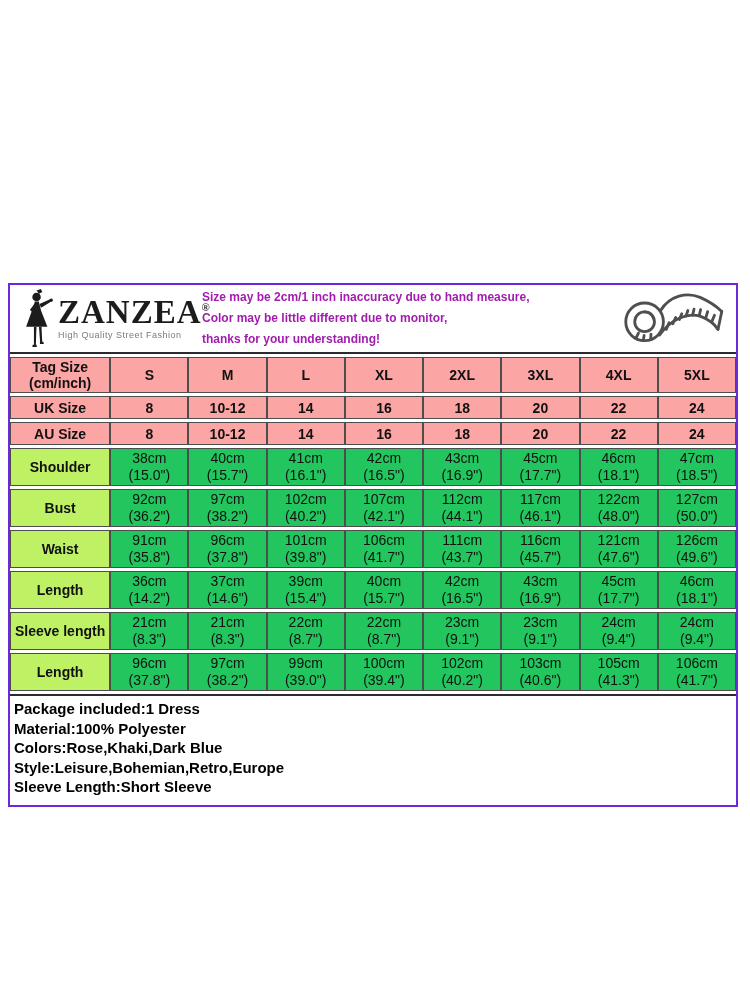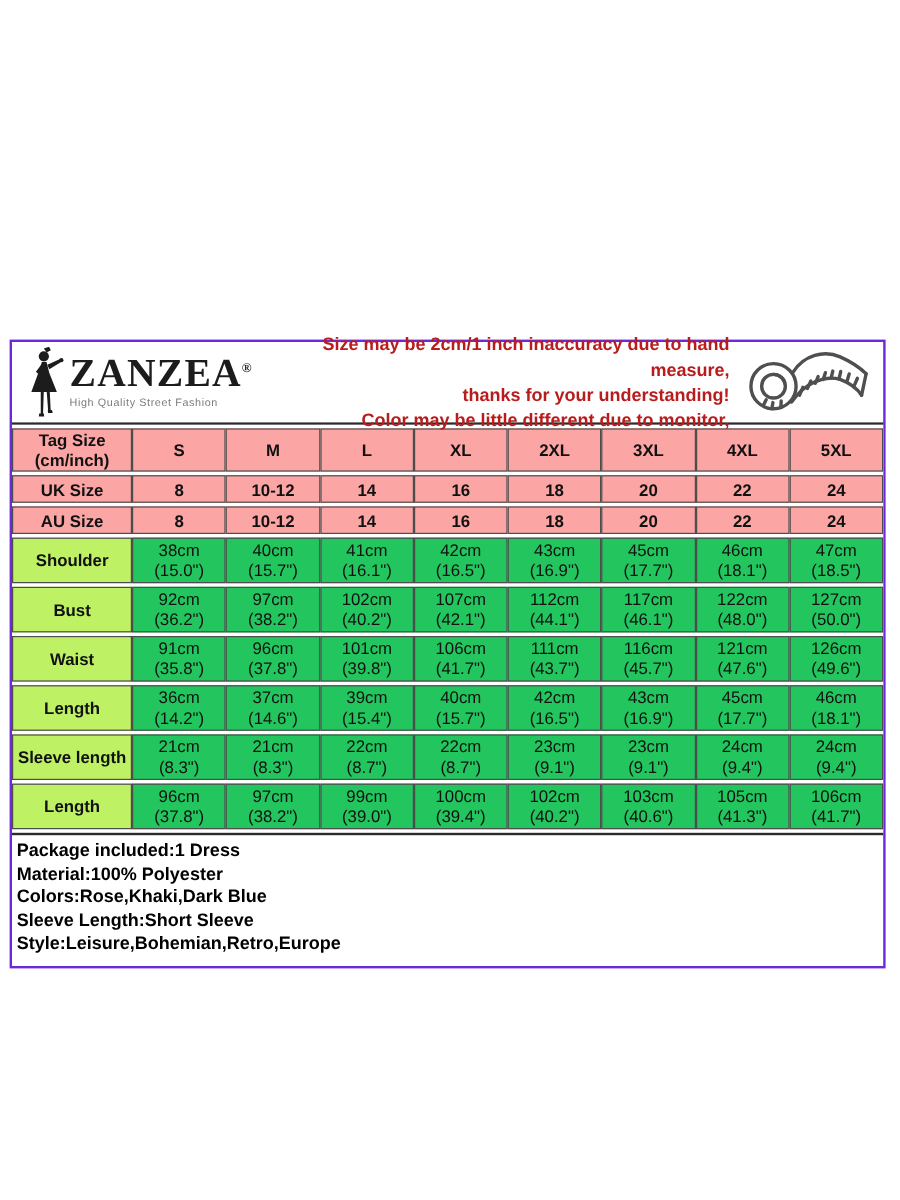--- a/index.html
+++ b/index.html
@@ -19,21 +19,21 @@
   }
   .logo{display:flex;align-items:center;width:188px;flex:none;padding-left:6px;box-sizing:border-box;}
   .logo-figure{flex:none;margin-right:2px;}
   .logo-text{display:flex;flex-direction:column;line-height:1;}
   .brand{
     font-family:"Liberation Serif","DejaVu Serif",serif;font-weight:bold;
     font-size:33px;letter-spacing:1px;color:#1c1c1c;line-height:0.95;white-space:nowrap;
   }
   .reg{font-size:11px;vertical-align:super;font-weight:bold;letter-spacing:0;}
   .tagline{font-size:9px;color:#7b7b7b;letter-spacing:.5px;margin-top:2px;white-space:nowrap;}
-  .disclaimer{flex:1;text-align:right;font-weight:bold;font-size:15px;line-height:21px;color:#b91c1c;}
+  .disclaimer{flex:1;text-align:left;font-weight:bold;font-size:12px;line-height:21px;color:#a21caf;}
   .tape-wrap{flex:none;width:124px;display:flex;justify-content:center;align-items:center;}
   
   table.sizes{
     width:100%;border-collapse:separate;border-spacing:0 3px;
     table-layout:fixed;background:#fff;
   }
   table.sizes td{
     border:1px solid #4d4d4d;text-align:center;vertical-align:middle;
     padding:1px 1px;font-size:14px;color:#111;box-sizing:border-box;
     overflow:hidden;
@@ -71,22 +71,22 @@
           </g>
         </svg>
         <div class="logo-text">
           <div class="brand"><span>ZANZEA</span><span class="reg">®</span></div>
           <div class="tagline">High Quality Street Fashion</div>
         </div>
       </div>
 
       <div class="disclaimer">
         <div>Size may be 2cm/1 inch inaccuracy due to hand measure,</div>
+        <div>Color may be little different due to monitor,</div>
         <div>thanks for your understanding!</div>
-        <div>Color may be little different due to monitor,</div>
       </div>
 
       <div class="tape-wrap">
         <svg width="114" height="64" viewBox="0 0 120 68" fill="none" stroke="#4f4f4f" stroke-width="3" stroke-linecap="round" aria-hidden="true">
           <circle cx="33" cy="37" r="20"></circle>
           <circle cx="33" cy="37" r="10.5"></circle>
           <path d="M33 26.5 a10.5 10.5 0 0 1 9.5 6.5"></path>
           <path d="M50 25 C 60 9, 78 5, 92 11 C 101 15, 109 20, 115 26"></path>
           <path d="M49 51 C 61 34, 78 27, 92 31 C 100 34, 107 39, 111 45"></path>
           <path d="M115 26 L 111 45"></path>
@@ -210,18 +210,18 @@
             <td class="val">105cm<br>(41.3")</td>
             <td class="val">106cm<br>(41.7")</td>
           </tr>
         </tbody>
     </table>
 
     <div class="footer">
         <div>Package included:1 Dress</div>
         <div>Material:100% Polyester</div>
         <div>Colors:Rose,Khaki,Dark Blue</div>
+        <div>Style:Leisure,Bohemian,Retro,Europe</div>
         <div>Sleeve Length:Short Sleeve</div>
-        <div>Style:Leisure,Bohemian,Retro,Europe</div>
       </div>
 
   </div>
 </div>
 
 </body></html>

